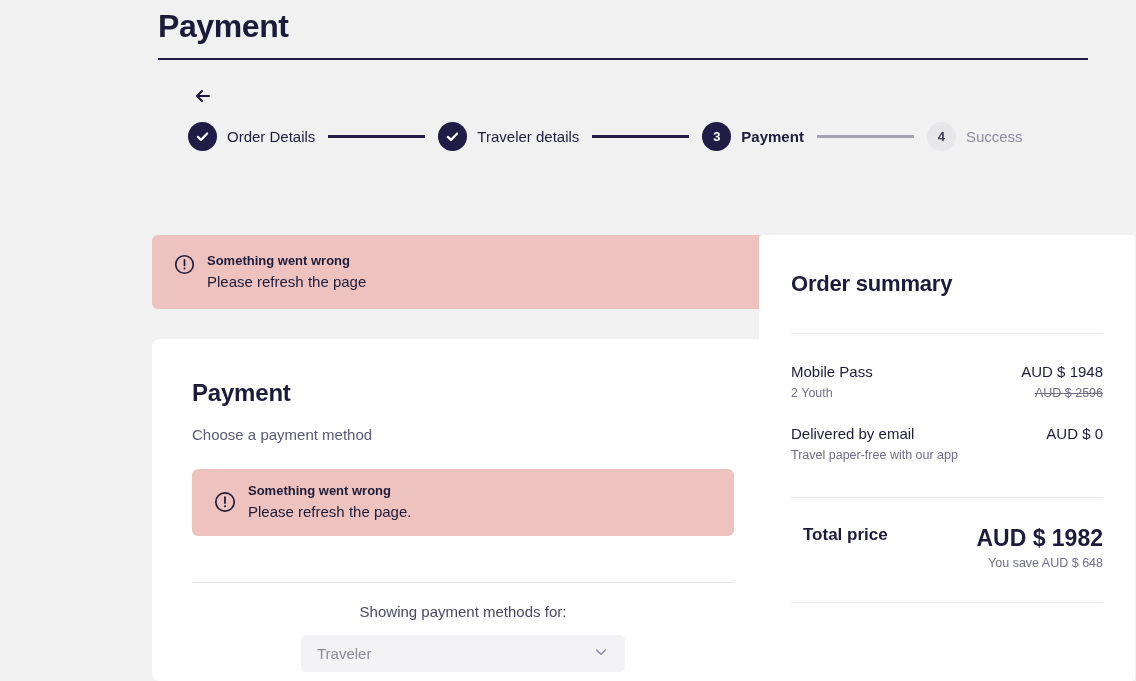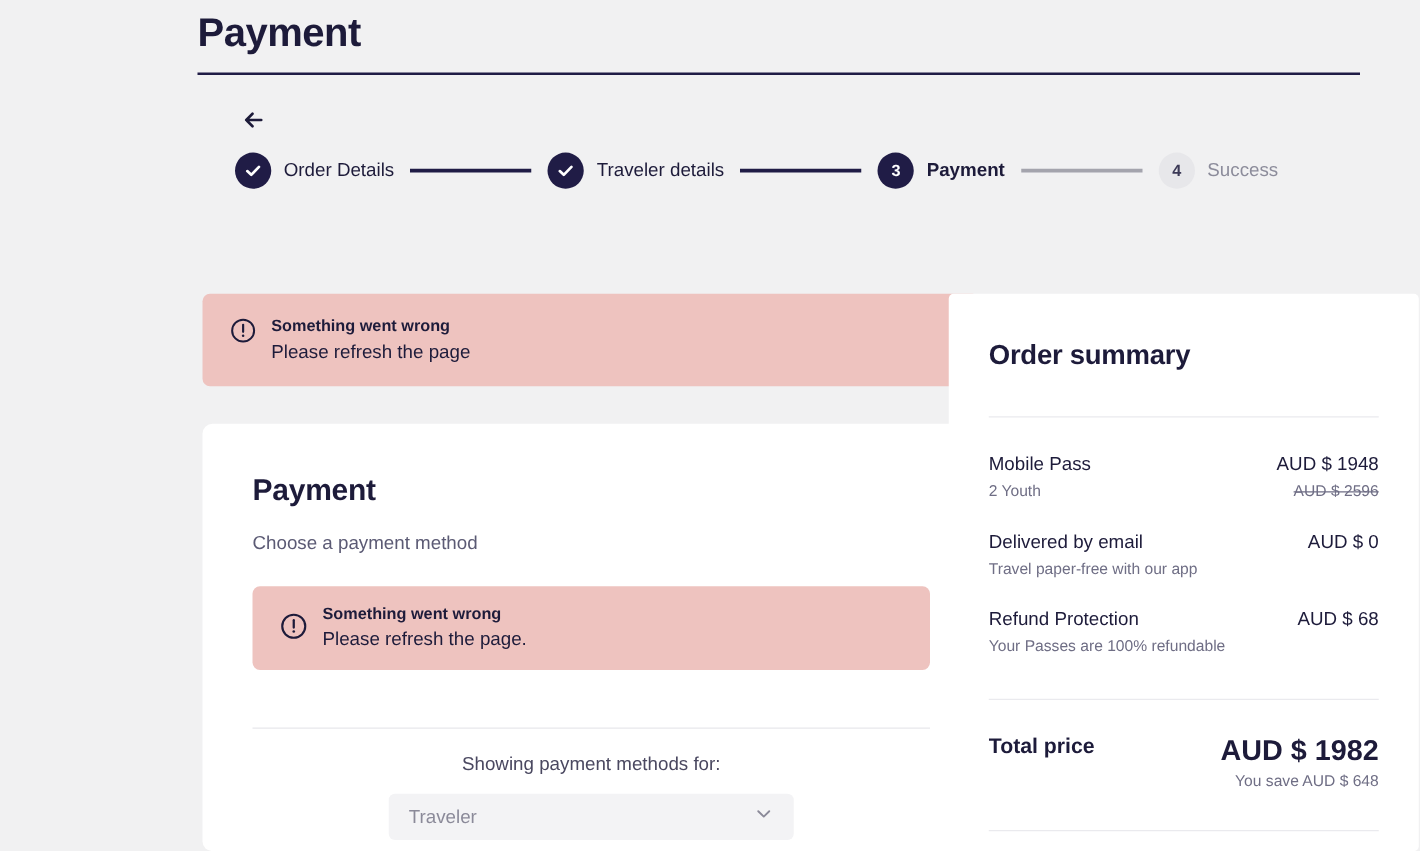--- a/index.html
+++ b/index.html
@@ -93,21 +93,21 @@
     height: 3px;
     background: #201c46;
     margin: 0 13px;
     flex: 0 0 auto;
   }
   .connector.inactive { background: #a4a4ad; height: 3px; }
 
   
   .left-col {
     position: absolute;
-    left: 122px;
+    left: 112px;
     top: 235px;
     width: 622px;
     padding-left: 40px;
   }
   .right-col {
     position: absolute;
     left: 759px;
     top: 235px;
     width: 336px;
   }
@@ -254,20 +254,21 @@
   .total-divider {
     height: 1px;
     background: #eaeaee;
     margin-top: 33px;
   }
   .total-row {
     display: flex;
     justify-content: space-between;
     align-items: flex-start;
     padding-top: 27px;
+    margin-left: 12px;
   }
   .total-label {
     font-size: 17px;
     font-weight: bold;
     color: #1d1b3a;
   }
   .total-price {
     font-size: 23px;
     font-weight: bold;
     color: #1d1b3a;
@@ -410,29 +411,20 @@
       <div class="summary-row">
         <div class="sr-left">
           <div class="sr-left-title">Delivered by email</div>
           <div class="sr-left-sub">Travel paper-free with our app</div>
         </div>
         <div class="sr-right">
           <div class="sr-price">AUD $ 0</div>
         </div>
       </div>
 
-      <div class="summary-row">
-        <div class="sr-left">
-          <div class="sr-left-title">Refund Protection</div>
-          <div class="sr-left-sub">Your Passes are 100% refundable</div>
-        </div>
-        <div class="sr-right">
-          <div class="sr-price">AUD $ 68</div>
-        </div>
-      </div>
 
     </div>
 
     <div class="total-divider"></div>
 
     <div class="total-row">
       <div class="total-label">Total price</div>
       <div>
         <div class="total-price">AUD $ 1982</div>
         <div class="total-save">You save AUD $ 648</div>

